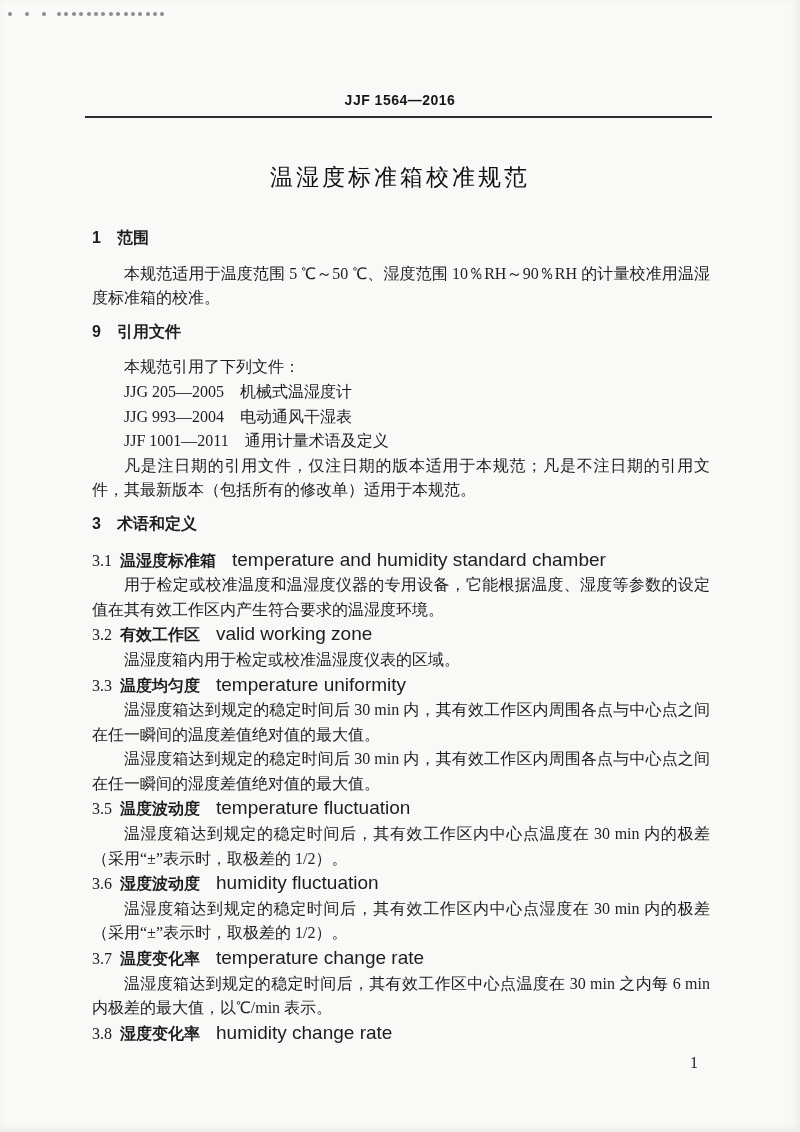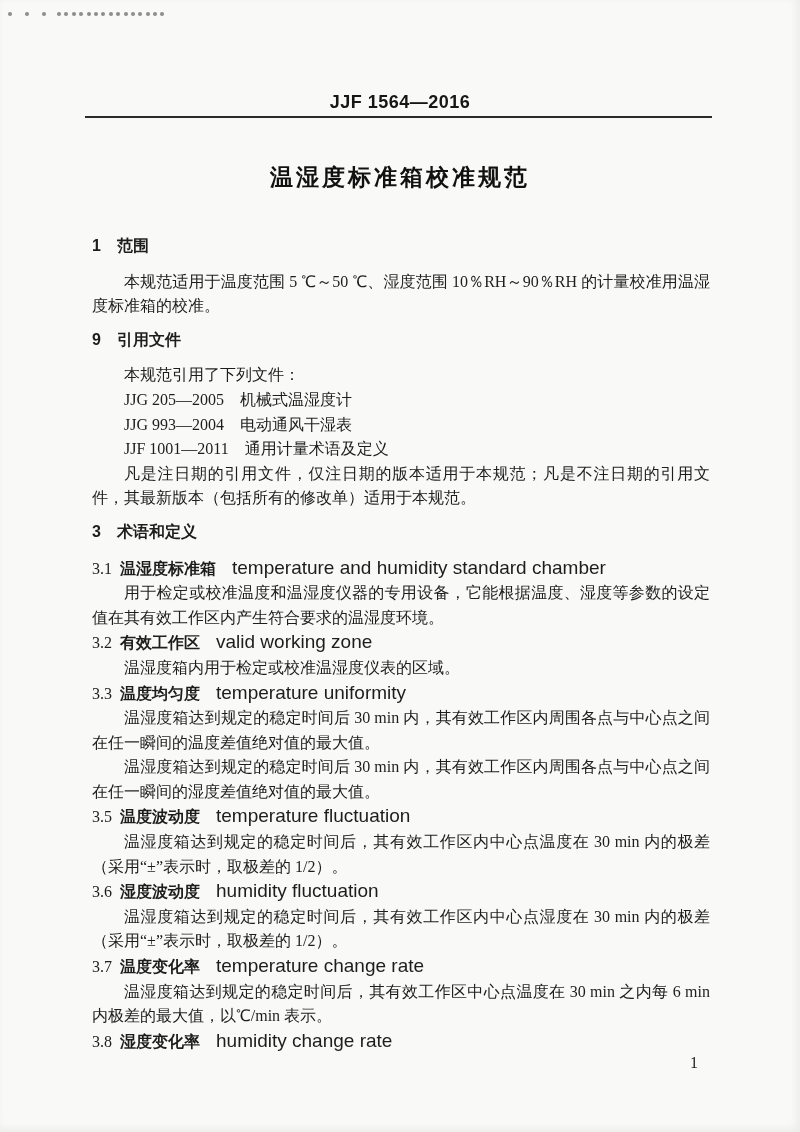--- a/index.html
+++ b/index.html
@@ -27,39 +27,39 @@
     background: #8d8d8d; flex: 0 0 auto;
   }
   .dots .g1 { display: flex; gap: 13px; margin-right: 11px; }
   .dots .g2 { display: flex; gap: 3.4px; }
 
   
   .header-code {
     position: absolute; top: 92px; left: 0; width: 100%;
     text-align: center;
     font-family: "Liberation Sans", sans-serif;
-    font-weight: bold; font-size: 18px; letter-spacing: 0.5px;
+    font-weight: bold; font-size: 14px; letter-spacing: 0.5px;
     color: #161616;
   }
   .header-rule {
     position: absolute; top: 116px; left: 85px; width: 627px;
     height: 2px; background: #2b2b2b;
   }
 
   .doc-title {
     position: absolute; top: 147px; left: 0; width: 100%;
     text-align: center;
     font-family: "Liberation Sans", sans-serif;
-    font-weight: bold; font-size: 23px; letter-spacing: 3px;
+    font-weight: normal; font-size: 23px; letter-spacing: 3px;
     color: #111;
   }
 
   
   .content {
-    position: absolute; top: 225px; left: 92px; width: 618px;
+    position: absolute; top: 217px; left: 92px; width: 618px;
     font-size: 16px; line-height: 24.6px;
     text-align: justify;
   }
   .blk-heading {
     font-family: "Liberation Sans", sans-serif;
     font-weight: bold; font-size: 16px;
     margin: 9px 0 11px 0;
     text-align: left;
   }
   .blk-para { margin: 0; text-indent: 2em; }

